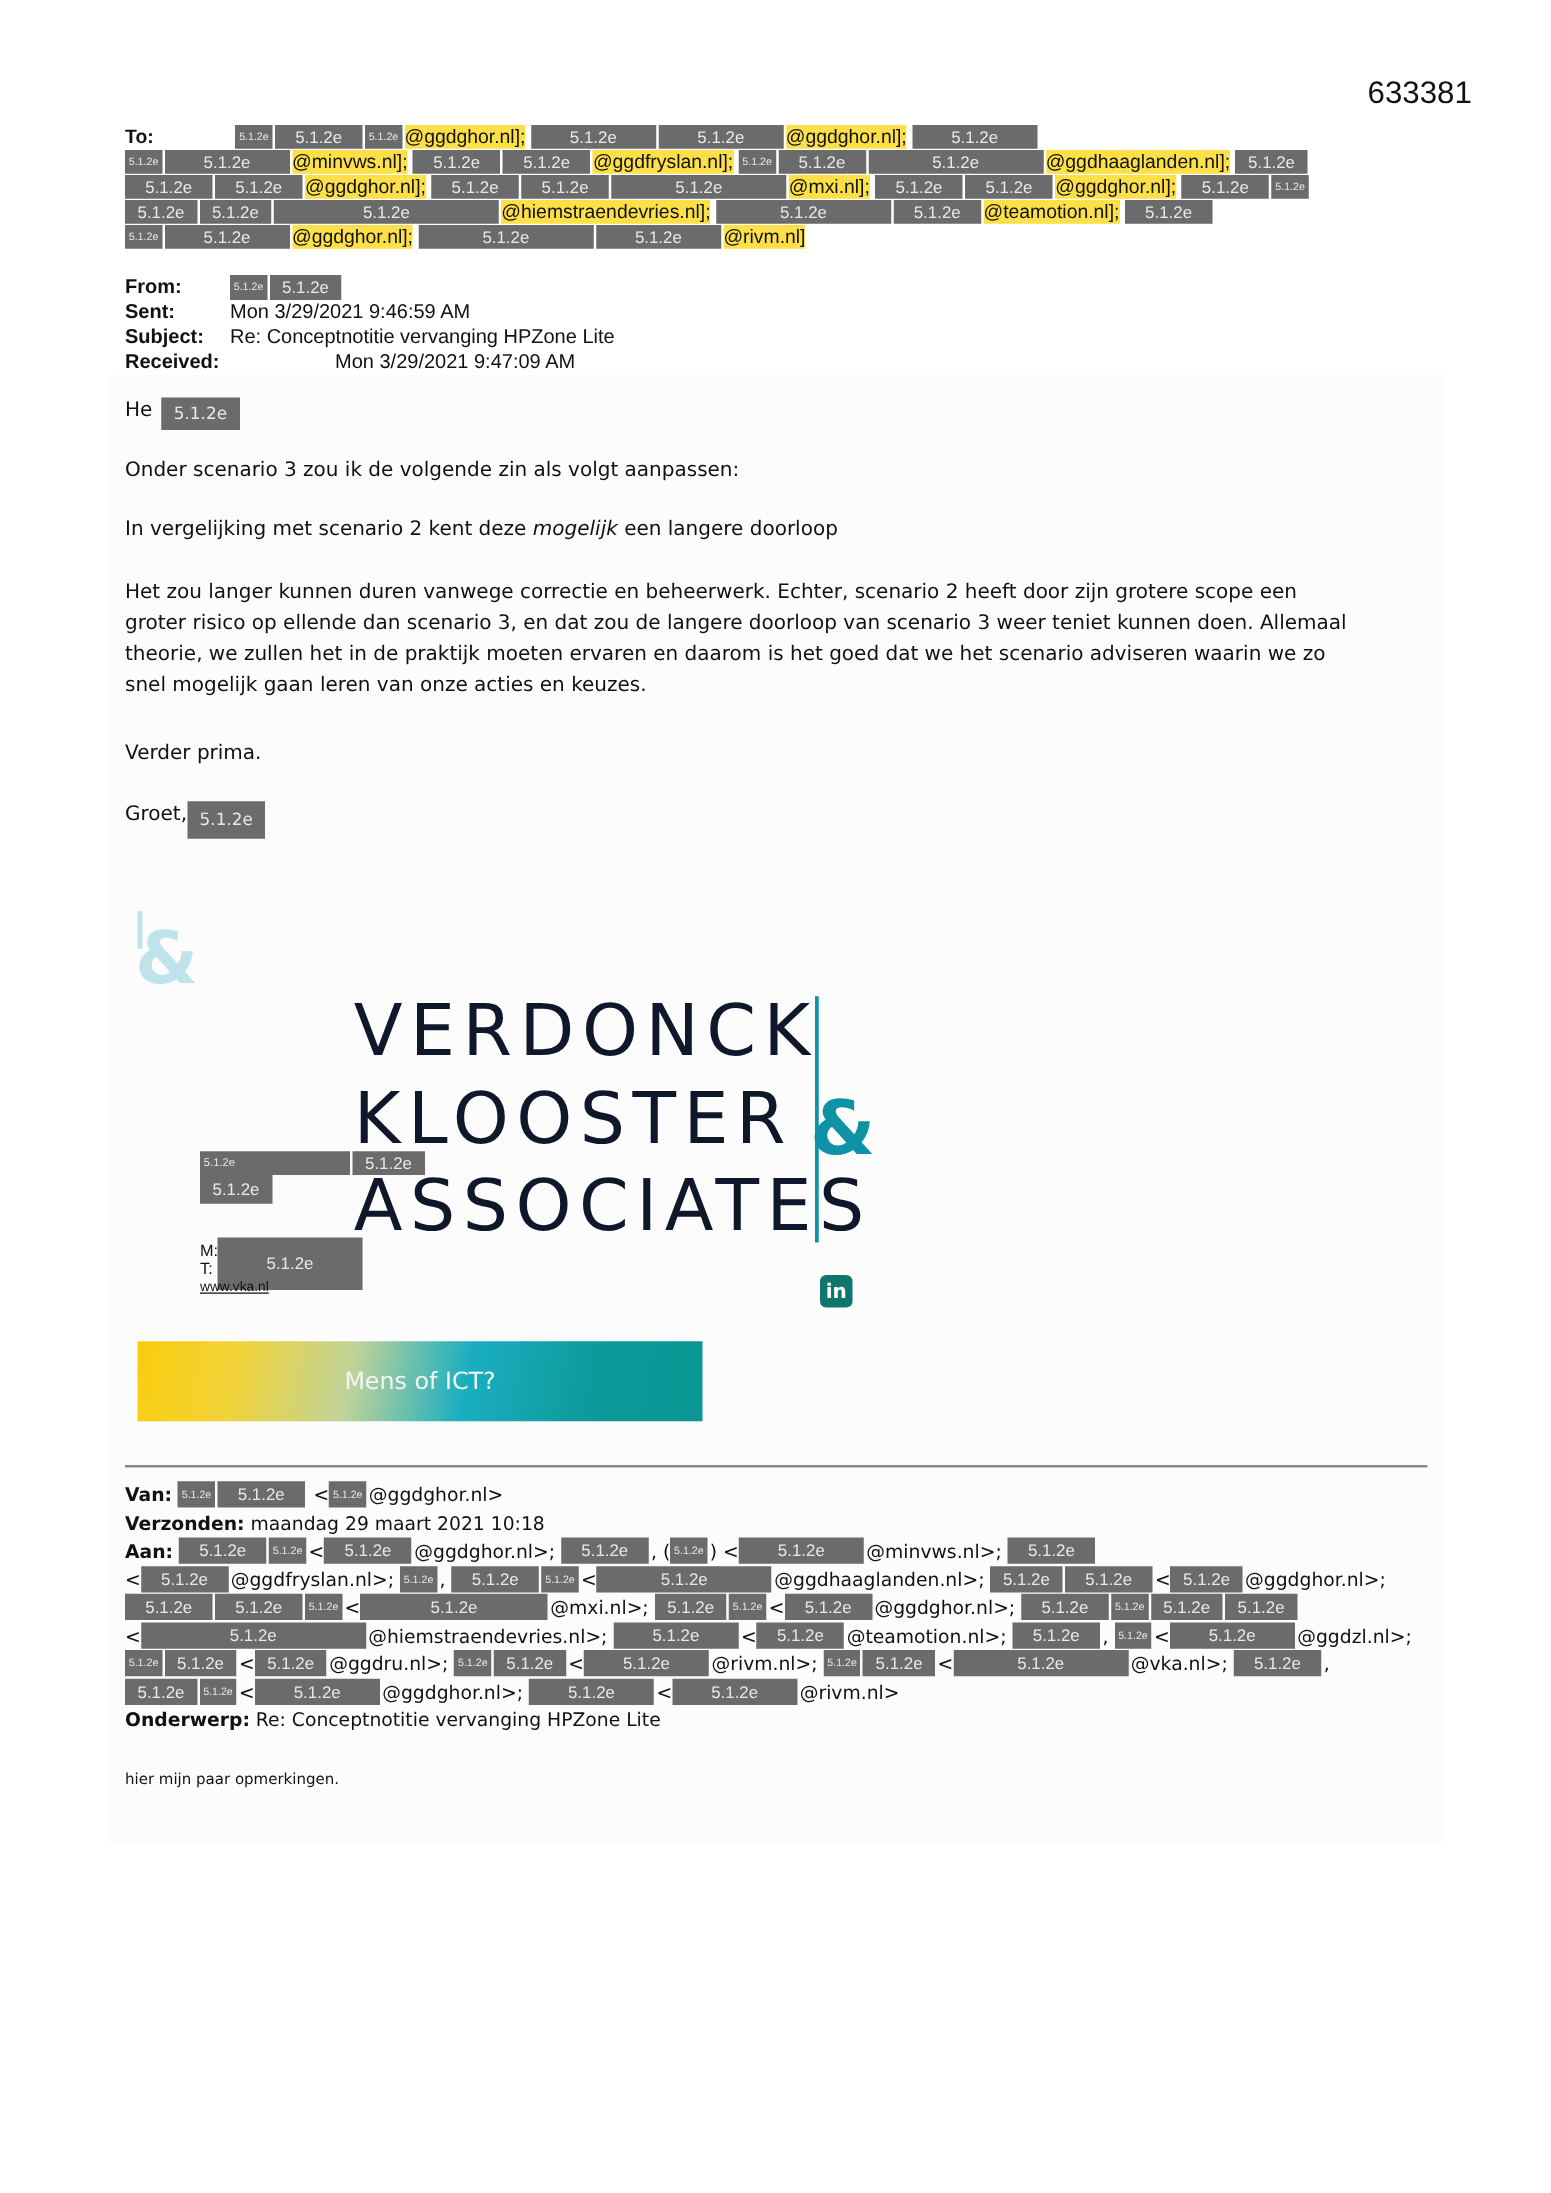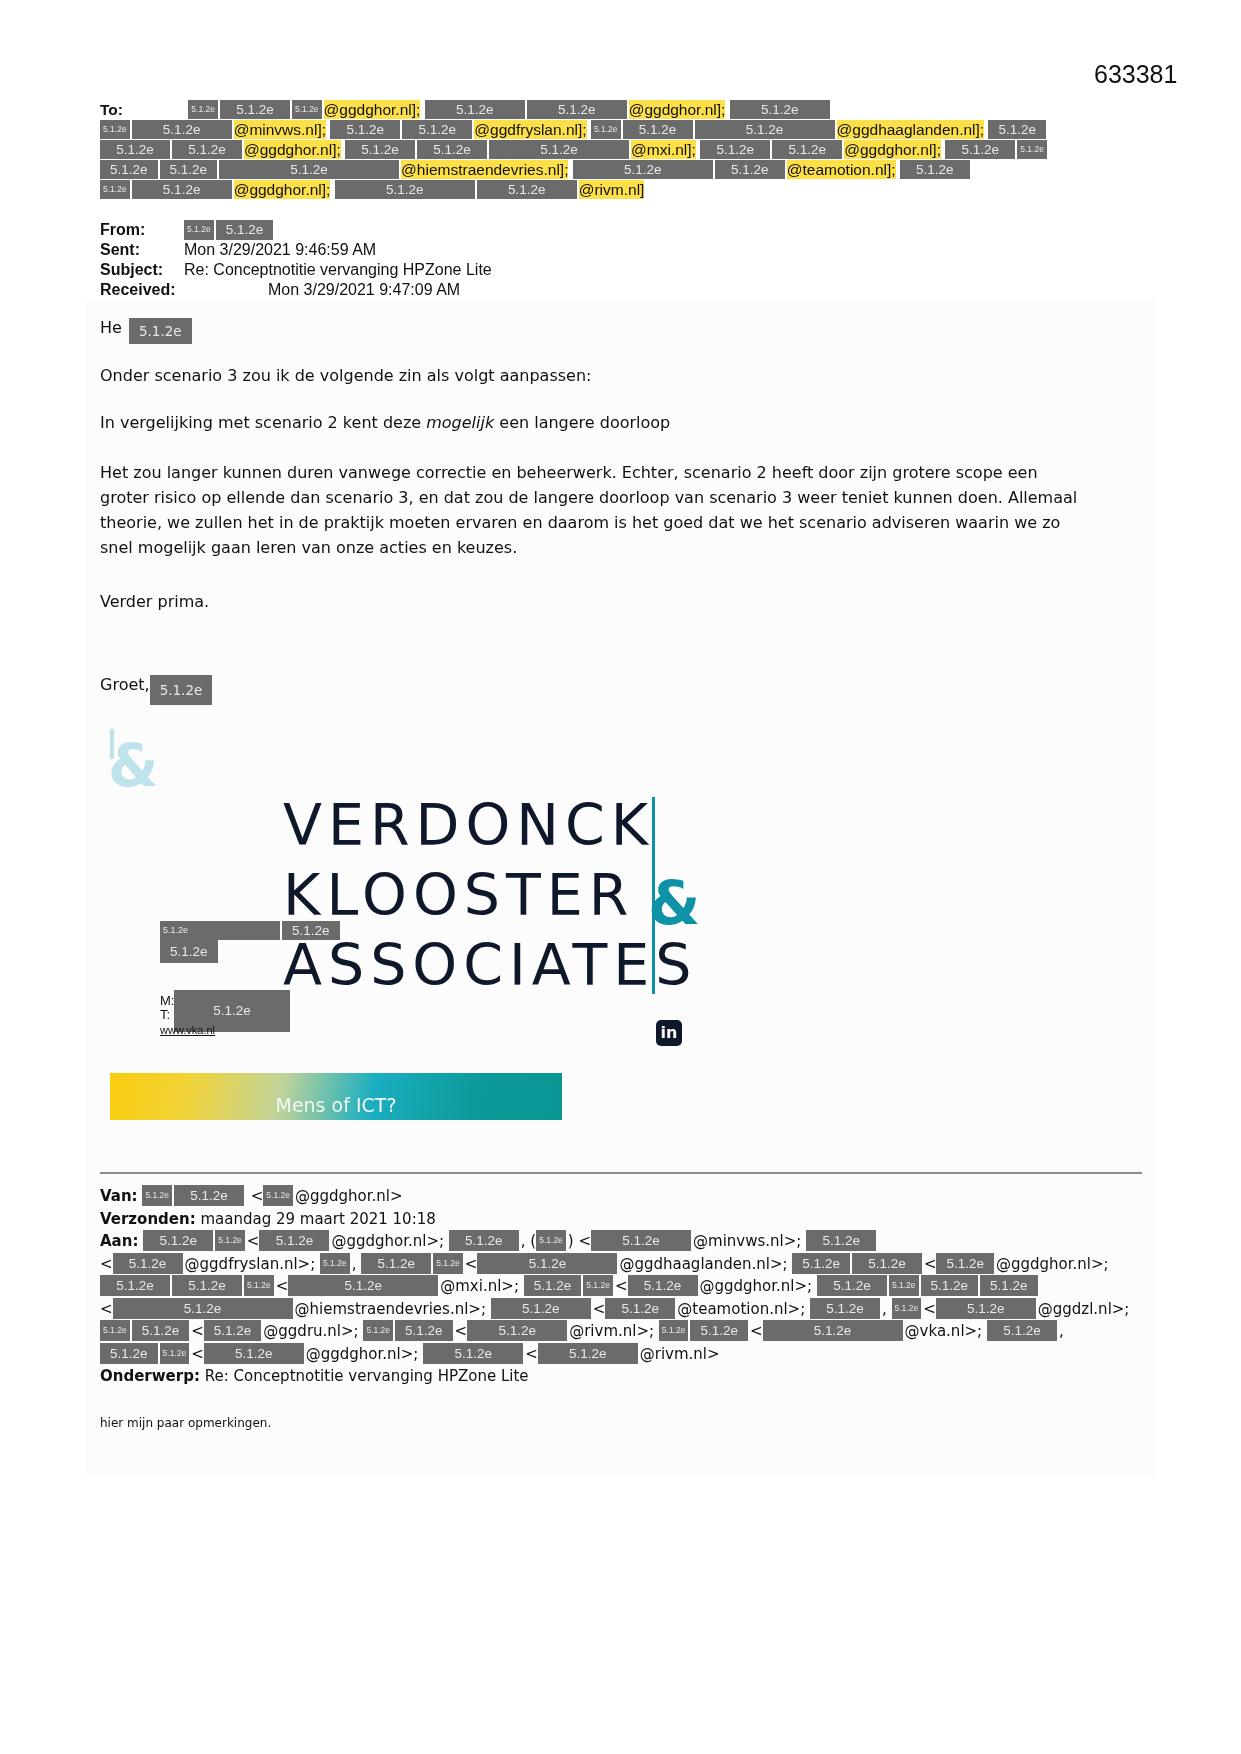--- a/index.html
+++ b/index.html
@@ -30,23 +30,23 @@
 
   .logo-amp { position: absolute; left: 108px; top: 732px; font-family: "DejaVu Sans", sans-serif; font-weight: bold; font-size: 58px; color: #bfe3ea; }
   .logo-amp::before { content: ""; position: absolute; left: 2px; top: -3px; width: 4px; height: 30px; background: #bfe3ea; }
   .logo { position: absolute; left: 283px; top: 790px; font-family: "DejaVu Sans", sans-serif; font-weight: normal; color: #0f172a; font-size: 57px; line-height: 70px; letter-spacing: 6px; }
   .logo-line { position: absolute; left: 652px; top: 797px; width: 3px; height: 197px; background: #0e93a6; }
   .logo-amp2 { position: absolute; left: 648px; top: 868px; font-family: "DejaVu Sans", sans-serif; font-weight: bold; font-size: 60px; color: #0e93a6; }
 
   .sig-name { position: absolute; left: 160px; top: 876px; margin-top: 45px; }
   .sig-contact { position: absolute; left: 160px; top: 994px; font-size: 13px; line-height: 14px; color: #111; }
   .sig-link { position: absolute; left: 160px; top: 1024px; font-size: 11px; color: #111; text-decoration: underline; }
-  .linkedin { position: absolute; left: 656px; top: 1020px; width: 26px; height: 26px; border-radius: 5px; background: #0f172a; color: #fff; font-family: "DejaVu Sans", sans-serif; font-weight: bold; font-size: 16px; text-align: center; line-height: 26px; }
-
-  .banner { position: absolute; left: 110px; top: 1073px; width: 452px; height: 47px;
+  .linkedin { position: absolute; left: 656px; top: 1020px; width: 26px; height: 26px; border-radius: 5px; background: #0f766e; color: #fff; font-family: "DejaVu Sans", sans-serif; font-weight: bold; font-size: 16px; text-align: center; line-height: 26px; }
+
+  .banner { position: absolute; left: 110px; top: 1073px; width: 452px; height: 64px;
     background: linear-gradient(100deg, #f9cd0e 0%, #f1d33a 18%, #bfd39a 38%, #1aaec1 58%, #0d9a9a 80%, #0a9692 100%);
     color: #f3f6f1; font-family: "DejaVu Sans", sans-serif; font-size: 19px; text-align: center; line-height: 65px; }
 
   .divider { position: absolute; left: 100px; top: 1172px; width: 1042px; height: 2px; background: #8a8a8a; }
 
   .fwd { position: absolute; left: 100px; top: 1185px; width: 1040px; font-family: "DejaVu Sans", sans-serif; font-size: 15px; line-height: 22.5px; }
   .fwd .row { white-space: nowrap; height: 22.5px; }
   .fwd .lbl { font-weight: bold; }
   .fwd .red { font-family: "Liberation Sans", sans-serif; line-height: 21px; }
 </style>
@@ -115,21 +115,21 @@
 <div class="msg" style="top:413px">
   <span>In vergelijking met scenario 2 kent deze </span><em>mogelijk</em><span> een langere doorloop</span>
 </div>
 <div class="msg p" style="top:460px">
   <div>Het zou langer kunnen duren vanwege correctie en beheerwerk. Echter, scenario 2 heeft door zijn grotere scope een</div>
   <div>groter risico op ellende dan scenario 3, en dat zou de langere doorloop van scenario 3 weer teniet kunnen doen. Allemaal</div>
   <div>theorie, we zullen het in de praktijk moeten ervaren en daarom is het goed dat we het scenario adviseren waarin we zo</div>
   <div>snel mogelijk gaan leren van onze acties en keuzes.</div>
 </div>
 <div class="msg" style="top:592px">Verder prima.</div>
-<div class="msg" style="top:675px">
+<div class="msg" style="top:641px">
   <span>Groet,</span><span class="red" style="line-height:30px">5.1.2e</span>
 </div>
 
 <div class="logo-amp">&amp;</div>
 <div class="logo">
   <div>VERDONCK</div>
   <div>KLOOSTER</div>
   <div>ASSOCIATES</div>
 </div>
 <div class="logo-line"></div>

